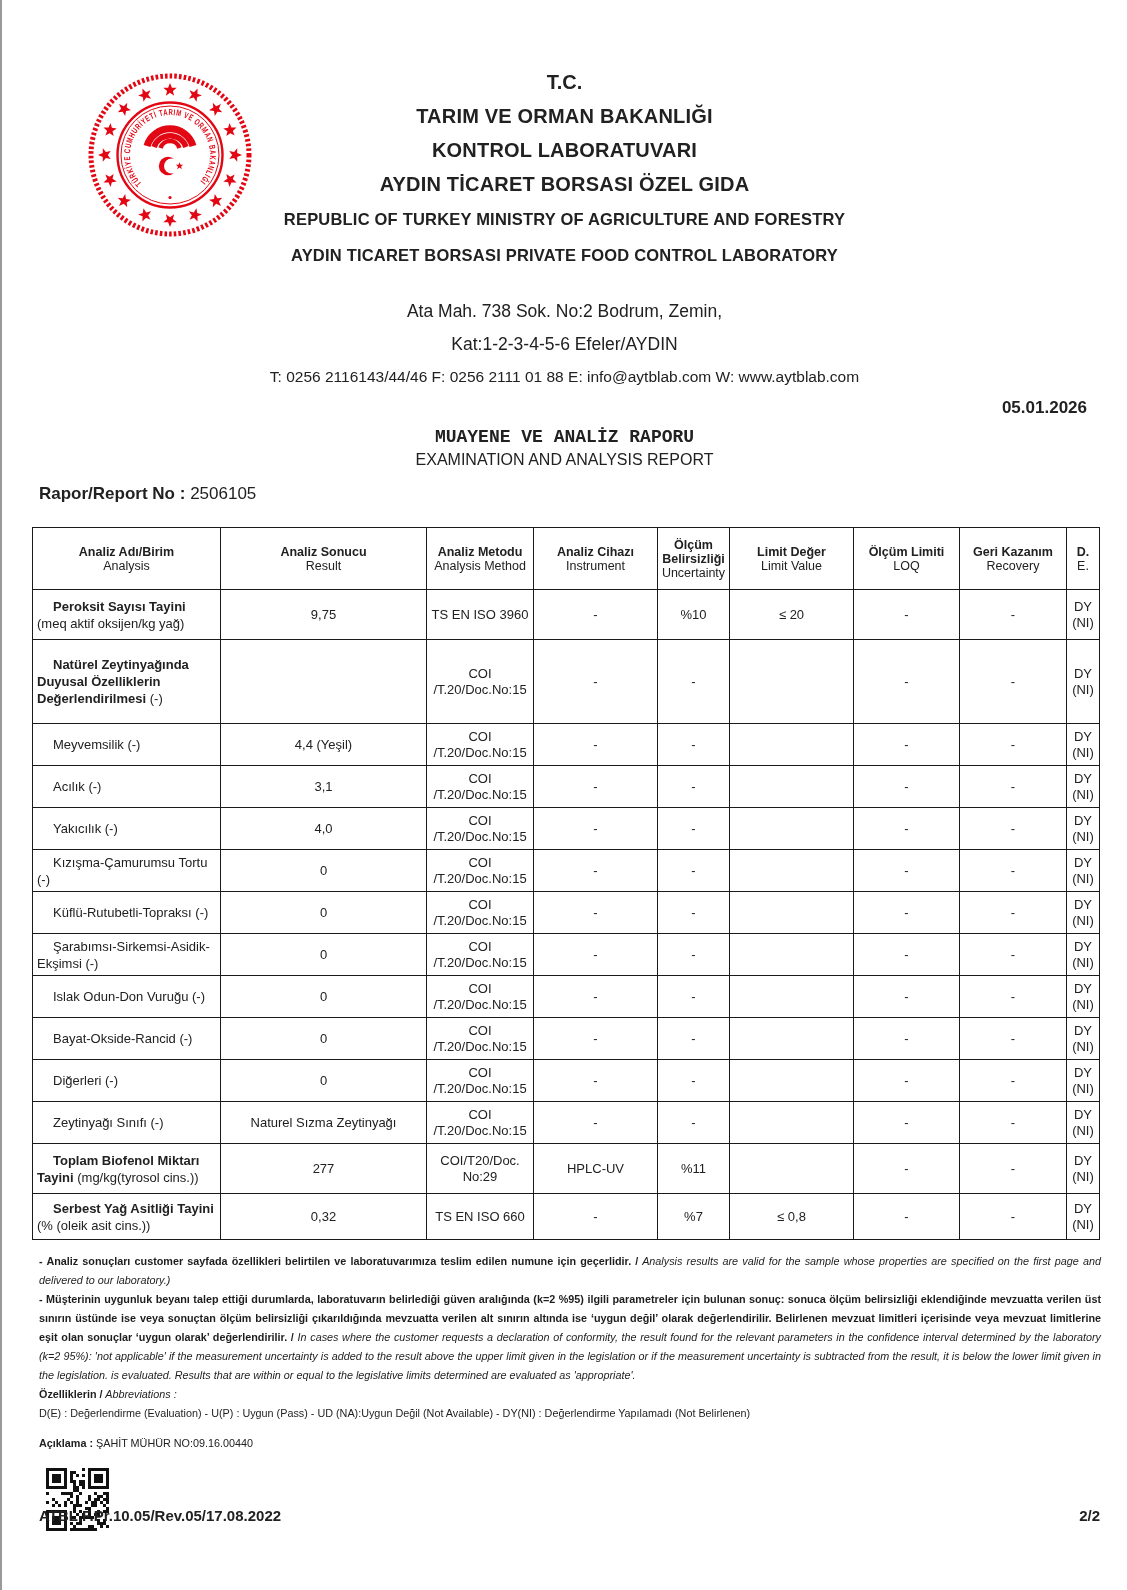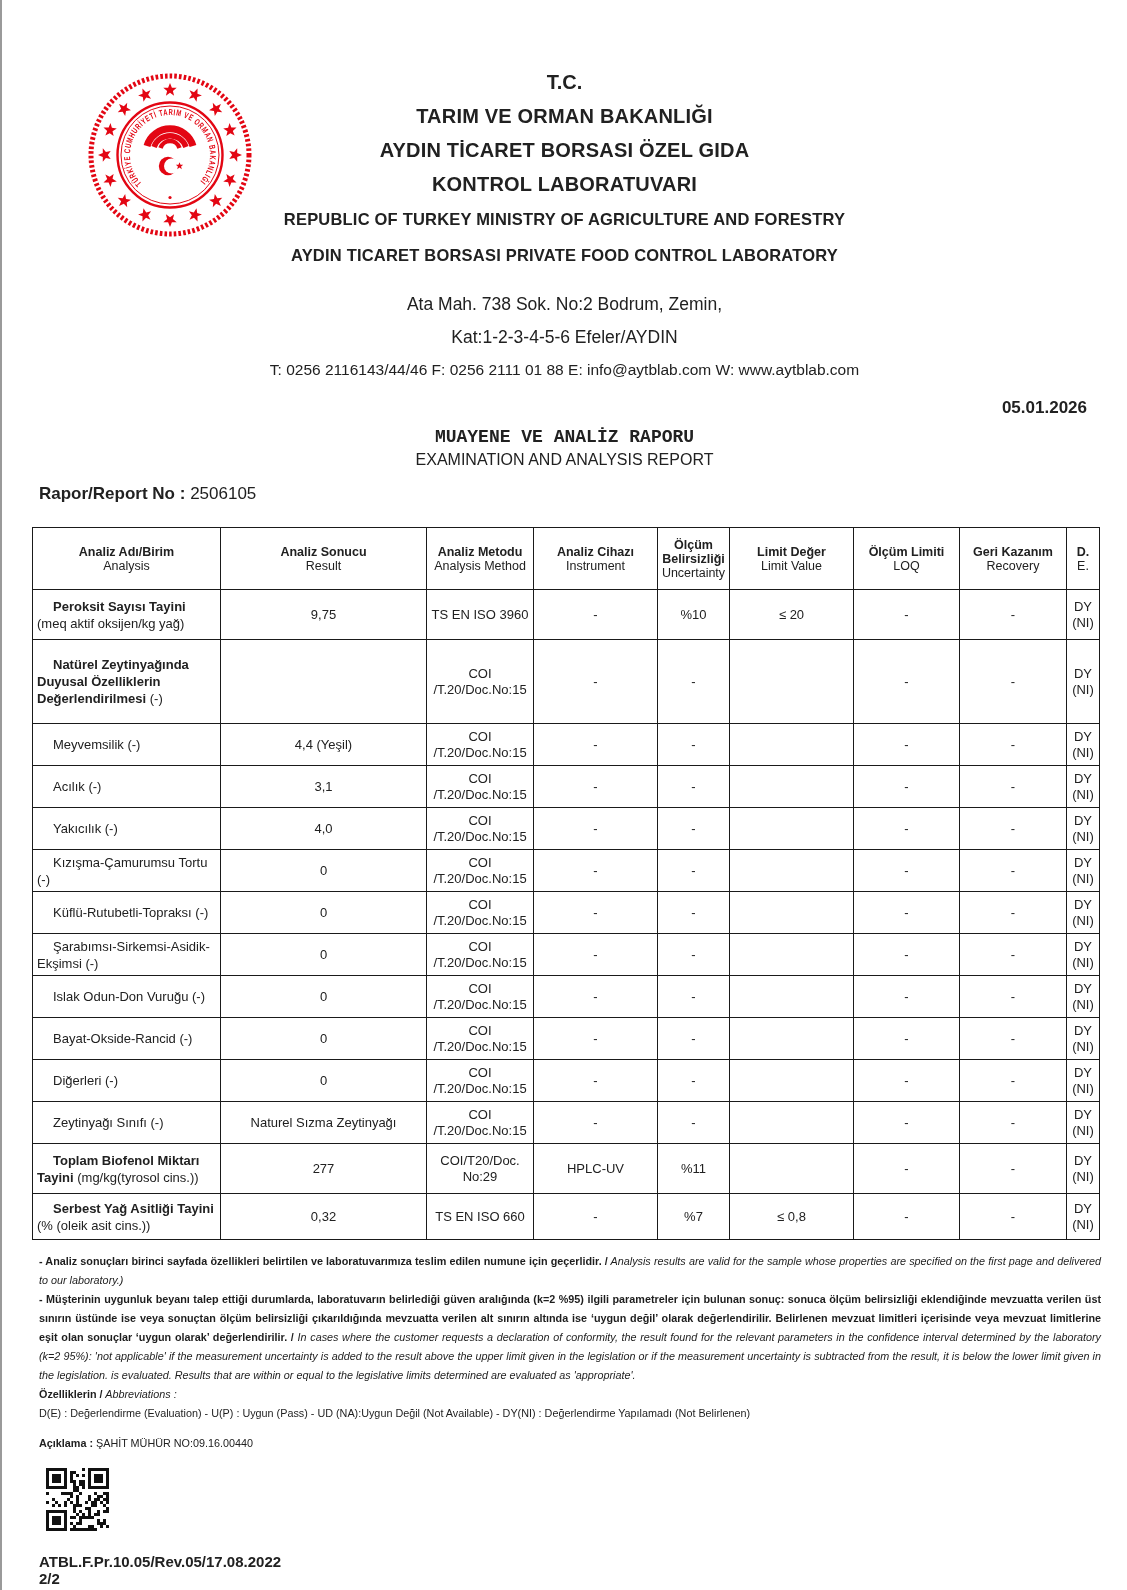--- a/index.html
+++ b/index.html
@@ -7,21 +7,21 @@
   .page { position:relative; width:1127px; height:1590px; background:#fff; overflow:hidden;
           border-left:2px solid #9a9a9a; }
 
   
   .logo { position:absolute; left:83px; top:70px; width:170px; height:170px; }
   .head-text { position:absolute; top:66px; left:0; width:100%; text-align:center; }
   .head-tc { font-size:20px; font-weight:bold; line-height:33px; }
   .head-tr { font-size:20px; font-weight:bold; line-height:34px; letter-spacing:.2px; }
   .head-en { font-size:16.5px; font-weight:bold; line-height:36px; letter-spacing:.2px; }
 
-  .address { position:absolute; top:288px; left:0; width:100%; text-align:center; }
+  .address { position:absolute; top:295px; left:0; width:100%; text-align:center; }
   .addr-line { font-size:17.5px; line-height:33px; }
   .addr-contact { font-size:15.5px; line-height:32px; }
 
   .report-date { position:absolute; top:398px; right:40px; font-size:17px; font-weight:bold; }
 
   .doc-title { position:absolute; top:425px; left:0; width:100%; text-align:center; }
   .doc-title-tr { font-size:18px; font-weight:bold; line-height:24px;font-family:Liberation Mono, monospace; }
   .doc-title-en { font-size:16px; line-height:22px; }
 
   .report-no { position:absolute; top:484px; left:37px; font-size:17px; }
@@ -50,23 +50,23 @@
   .notes p { margin-bottom:0; }
   .n-tr { font-weight:bold; }
   .n-en { font-style:italic; }
   .abbrev-head { margin-top:0; }
   .abbrev-defs { font-weight:normal; }
   .aciklama { position:absolute; top:1437px; left:37px; font-size:10.8px; }
   .aciklama .lbl { font-weight:bold; }
 
   
   .qr { position:absolute; left:44px; top:1468px; width:63px; height:63px; }
-  .footer { position:absolute; left:37px; right:27px; top:1553px;
+  .footer { position:absolute; left:37px; right:27px; top:1507px;
             display:flex; justify-content:space-between;
-            font-size:15px; font-weight:bold;flex-direction:column; }
+            font-size:15px; font-weight:bold; }
 </style>
 </head>
 <body>
 
 <div class="page">
 
   <svg class="logo" viewBox="0 0 170 170">
     <defs>
       <path id="star" d="M0,-7 L1.9,-2.2 L6.7,-2.2 L2.9,0.9 L4.1,5.7 L0,2.8 L-4.1,5.7 L-2.9,0.9 L-6.7,-2.2 L-1.9,-2.2 Z"></path>
       <path id="tcirc" d="M56.7,113.3 A40,40 0 1 1 113.3,113.3" fill="none"></path>
@@ -104,22 +104,22 @@
       <circle cx="83" cy="96" r="9.2" fill="#e30613"></circle>
       <circle cx="86.6" cy="96" r="7.6" fill="#ffffff"></circle>
       <use href="#star" transform="translate(94.5,96) scale(0.55)"></use>
       <circle cx="85" cy="127.5" r="1.6" fill="#e30613"></circle>
     </g>
   </svg>
 
   <div class="head-text">
     <div class="head-tc">T.C.</div>
     <div class="head-tr">TARIM VE ORMAN BAKANLIĞI</div>
+    <div class="head-tr">KONTROL LABORATUVARI</div>
     <div class="head-tr">AYDIN TİCARET BORSASI ÖZEL GIDA</div>
-    <div class="head-tr">KONTROL LABORATUVARI</div>
     <div class="head-en">REPUBLIC OF TURKEY MINISTRY OF AGRICULTURE AND FORESTRY</div>
     <div class="head-en">AYDIN TICARET BORSASI PRIVATE FOOD CONTROL LABORATORY</div>
   </div>
 
   <div class="address">
     <div class="addr-line">Ata Mah. 738 Sok. No:2 Bodrum, Zemin,</div>
     <div class="addr-line">Kat:1-2-3-4-5-6 Efeler/AYDIN</div>
     <div class="addr-contact">T: 0256 2116143/44/46 F: 0256 2111 01 88 E: info@aytblab.com W: www.aytblab.com</div>
   </div>
 
@@ -339,21 +339,21 @@
           <td>%7</td>
           <td>≤ 0,8</td>
           <td>-</td>
           <td>-</td>
           <td>DY (NI)</td>
         </tr>
       </tbody>
   </table>
 
   <div class="notes">
-    <p><span class="n-tr">- Analiz sonuçları birinci sayfada özellikleri belirtilen ve laboratuvarımıza teslim edilen numune için geçerlidir. /</span><span class="n-en"> Analysis results are valid for the sample whose properties are specified on the first page and delivered to our laboratory.)</span></p>
+    <p><span class="n-tr">- Analiz sonuçları customer sayfada özellikleri belirtilen ve laboratuvarımıza teslim edilen numune için geçerlidir. /</span><span class="n-en"> Analysis results are valid for the sample whose properties are specified on the first page and delivered to our laboratory.)</span></p>
     <p><span class="n-tr">- Müşterinin uygunluk beyanı talep ettiği durumlarda, laboratuvarın belirlediği güven aralığında (k=2 %95) ilgili parametreler için bulunan sonuç: sonuca ölçüm belirsizliği eklendiğinde mevzuatta verilen üst sınırın üstünde ise veya sonuçtan ölçüm belirsizliği çıkarıldığında mevzuatta verilen alt sınırın altında ise ‘uygun değil’ olarak değerlendirilir. Belirlenen mevzuat limitleri içerisinde veya mevzuat limitlerine eşit olan sonuçlar ‘uygun olarak’ değerlendirilir. /</span><span class="n-en"> In cases where the customer requests a declaration of conformity, the result found for the relevant parameters in the confidence interval determined by the laboratory (k=2 95%): 'not applicable' if the measurement uncertainty is added to the result above the upper limit given in the legislation or if the measurement uncertainty is subtracted from the result, it is below the lower limit given in the legislation. is evaluated. Results that are within or equal to the legislative limits determined are evaluated as 'appropriate'.</span></p>
     <p class="abbrev-head"><span class="n-tr">Özelliklerin /</span><span class="n-en"> Abbreviations :</span></p>
     <p class="abbrev-defs">D(E) : Değerlendirme (Evaluation) - U(P) : Uygun (Pass) - UD (NA):Uygun Değil (Not Available) - DY(NI) : Değerlendirme Yapılamadı (Not Belirlenen)</p>
   </div>
 
   <div class="aciklama">
     <span class="lbl">Açıklama :</span><span> ŞAHİT MÜHÜR NO:09.16.00440</span>
   </div>
 
   <svg class="qr" viewBox="0 0 63 63" id="qr-svg">

